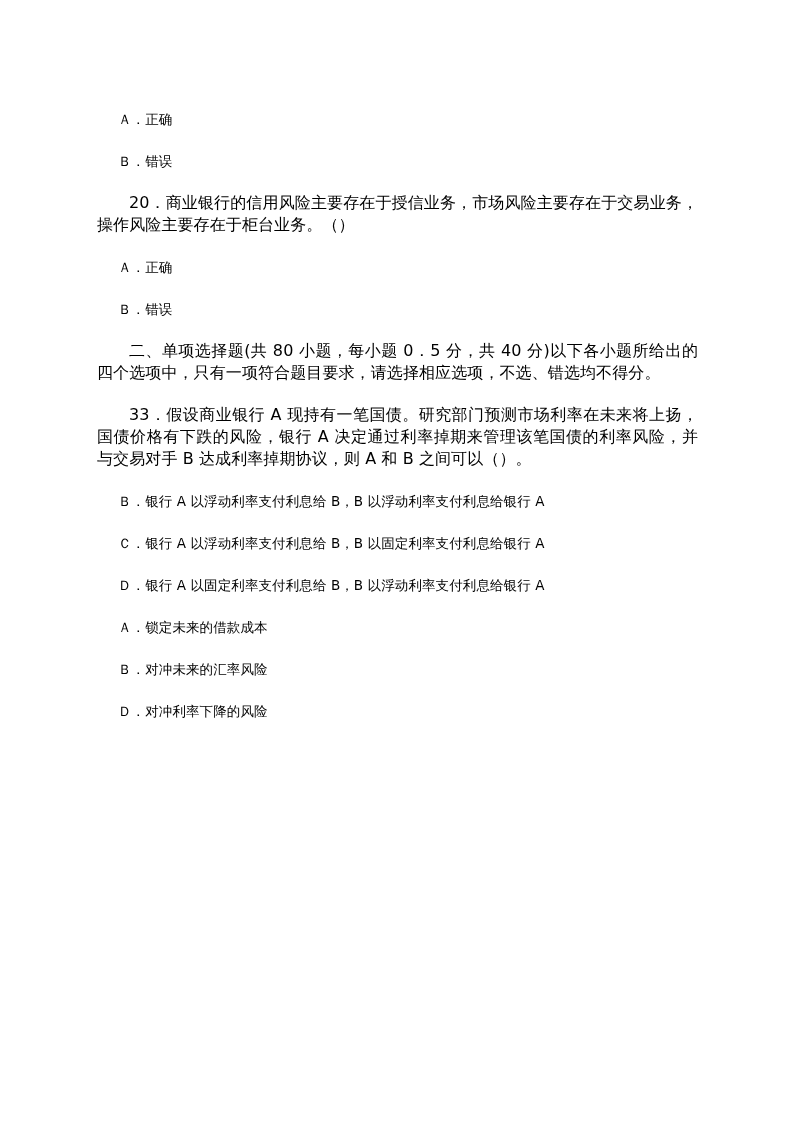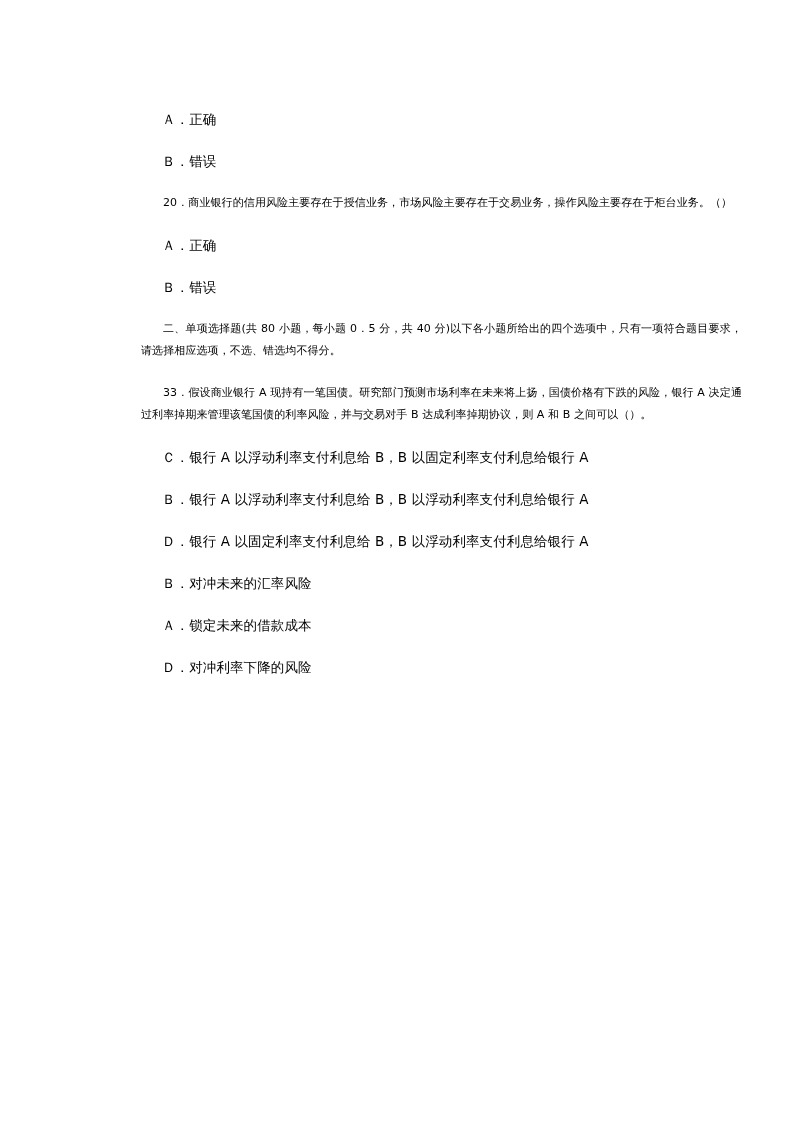--- a/index.html
+++ b/index.html
@@ -22,26 +22,25 @@
     margin: 0 auto;
     overflow: hidden;
     box-sizing: border-box;
   }
 
   .content {
     position: absolute;
     left: 97px;
     top: 108px;
     width: 601px;
-    margin-left: 44px;
   }
 
   
   .para {
-    font-size: 11px;
+    font-size: 16px;
     line-height: 22px;
     text-align: justify;
     text-justify: inter-ideograph;
     text-indent: 2em;
     margin: 0 0 20px 0;
     letter-spacing: 0.1px;
     word-break: break-all;
   }
 
   
@@ -66,20 +65,20 @@
 
 <div class="page">
   <div class="content">
       <p class="option">Ａ．正确</p>
       <p class="option">Ｂ．错误</p>
       <p class="para">20．商业银行的信用风险主要存在于授信业务，市场风险主要存在于交易业务，操作风险主要存在于柜台业务。（）</p>
       <p class="option">Ａ．正确</p>
       <p class="option">Ｂ．错误</p>
       <p class="para">二、单项选择题(共 80 小题，每小题 0．5 分，共 40 分)以下各小题所给出的四个选项中，只有一项符合题目要求，请选择相应选项，不选、错选均不得分。</p>
       <p class="para">33．假设商业银行 A 现持有一笔国债。研究部门预测市场利率在未来将上扬，国债价格有下跌的风险，银行 A 决定通过利率掉期来管理该笔国债的利率风险，并与交易对手 B 达成利率掉期协议，则 A 和 B 之间可以（）。</p>
+      <p class="option">Ｂ．银行 A 以浮动利率支付利息给 B，B 以浮动利率支付利息给银行 A</p>
       <p class="option">Ｃ．银行 A 以浮动利率支付利息给 B，B 以固定利率支付利息给银行 A</p>
-      <p class="option">Ｂ．银行 A 以浮动利率支付利息给 B，B 以浮动利率支付利息给银行 A</p>
       <p class="option">Ｄ．银行 A 以固定利率支付利息给 B，B 以浮动利率支付利息给银行 A</p>
+      <p class="option">Ａ．锁定未来的借款成本</p>
       <p class="option">Ｂ．对冲未来的汇率风险</p>
-      <p class="option">Ａ．锁定未来的借款成本</p>
       <p class="option">Ｄ．对冲利率下降的风险</p>
     </div>
 </div>
 
 </body></html>

